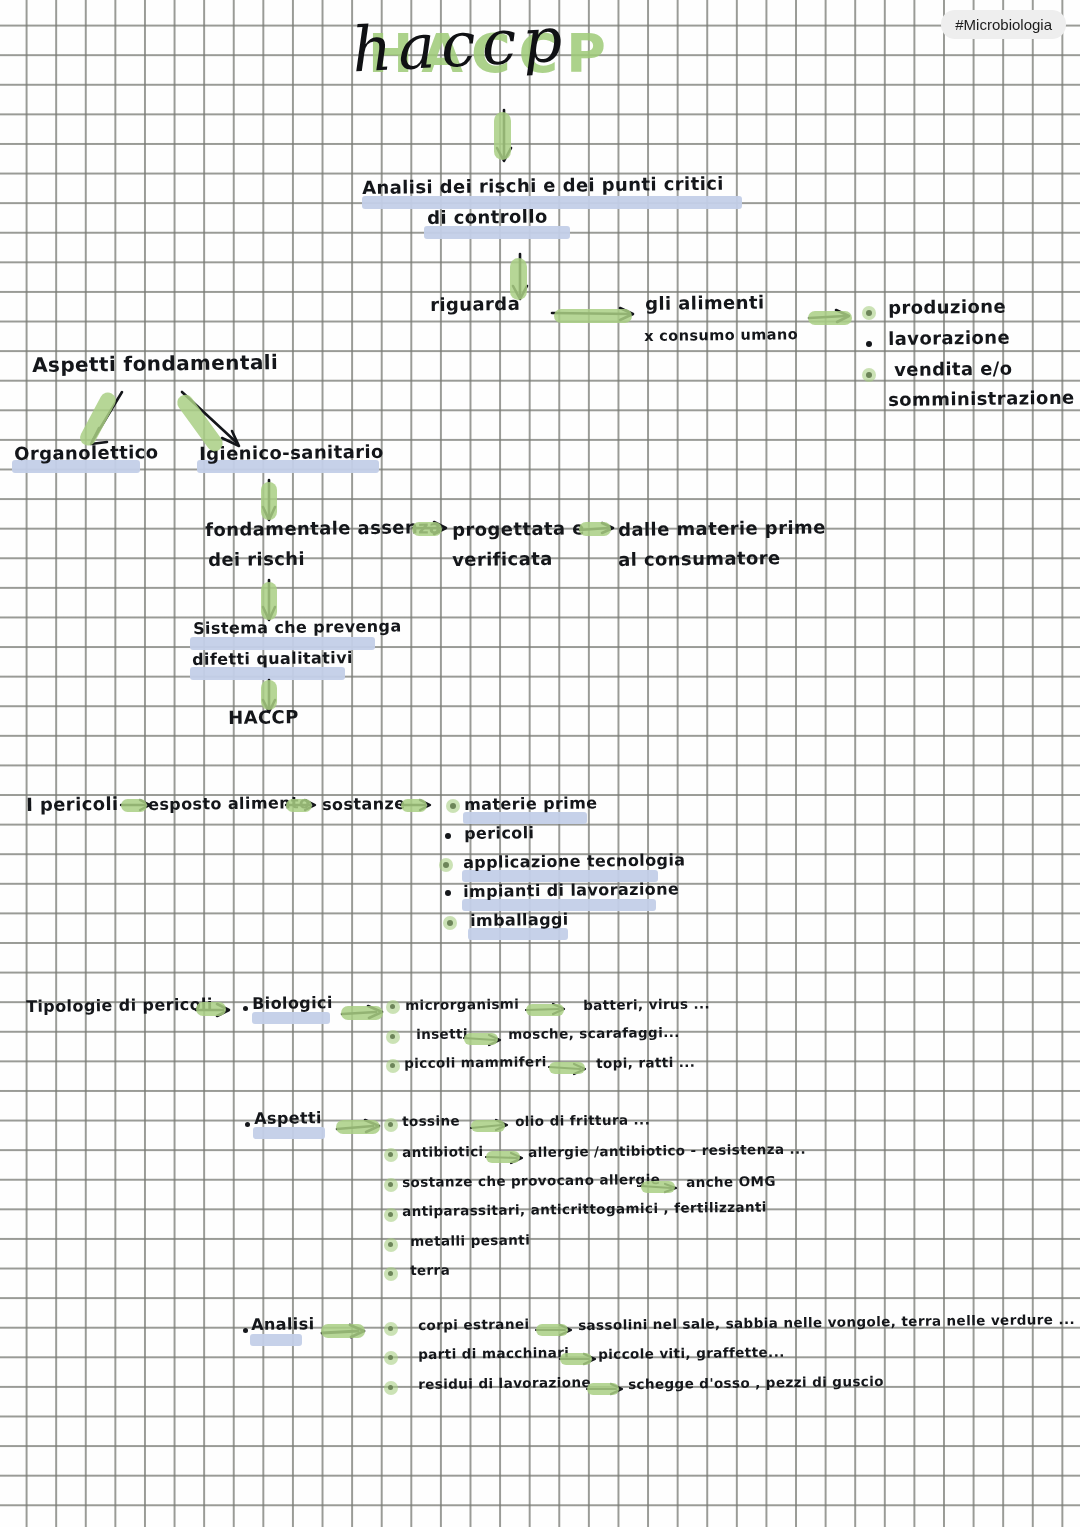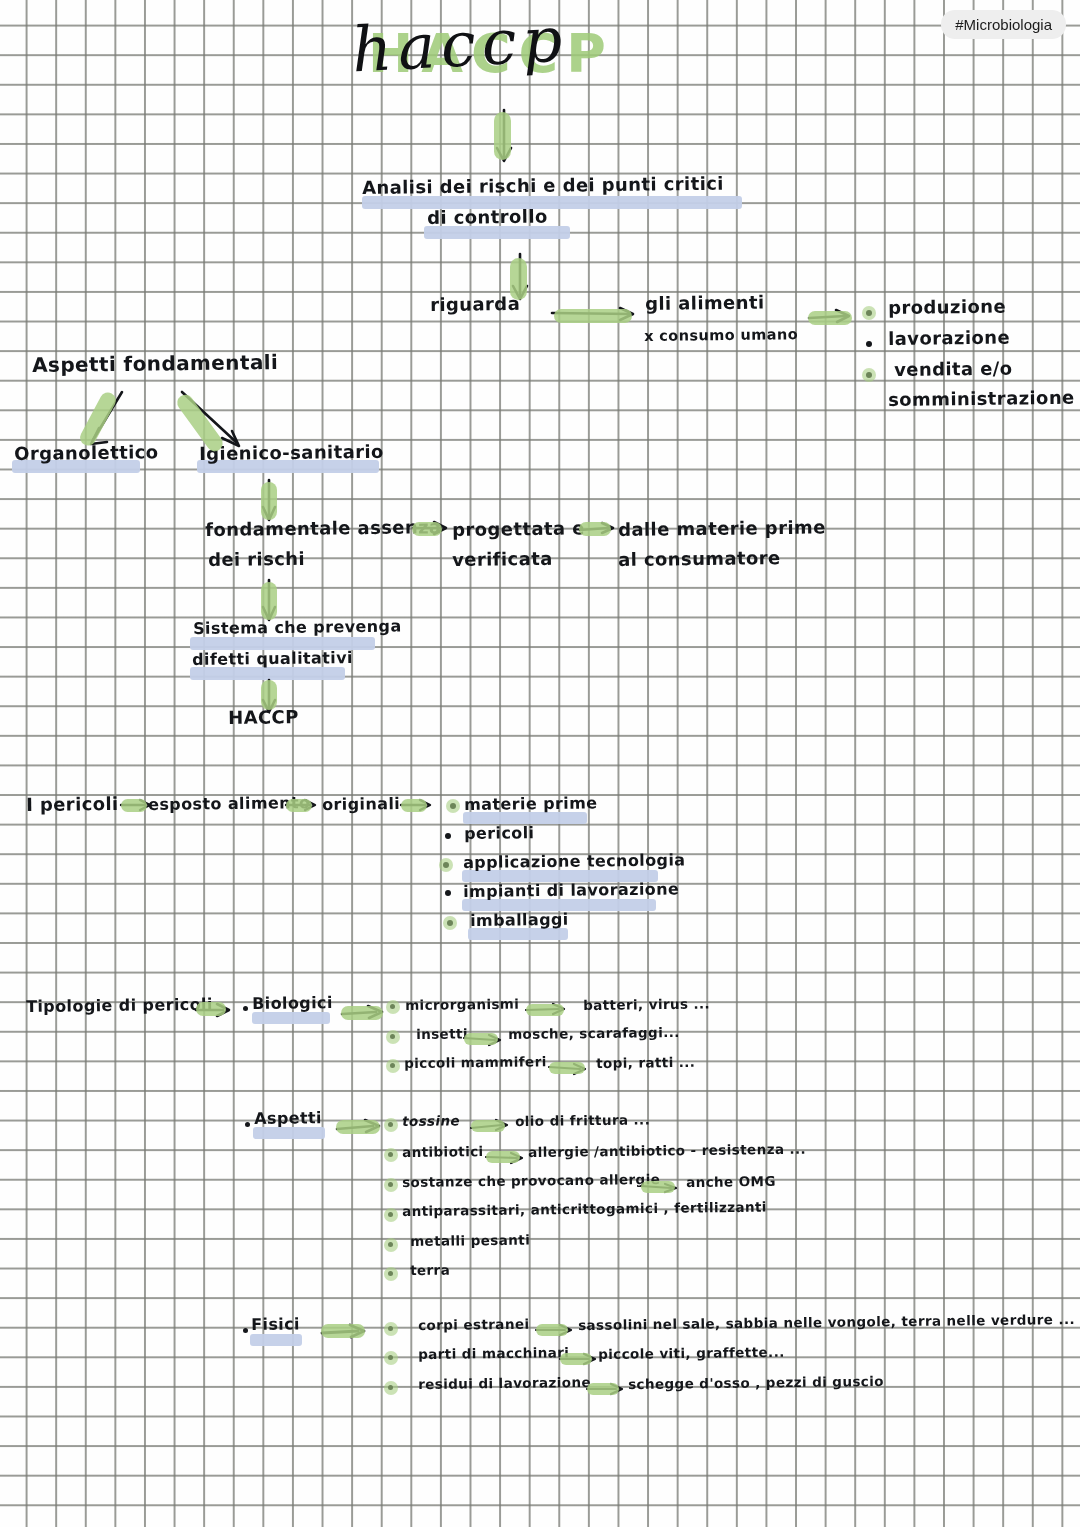--- a/index.html
+++ b/index.html
@@ -234,21 +234,21 @@
   <div class="nt s21 tilt1" style="left:148px;top:796px;">esposto alimento</div>
 
   <div class="arr" style="left:283px;top:793px;">
     <div class="hl hl-green" style="left:3px;top:6px;width:26px;height:13px;"></div>
     <svg width="42" height="26">
       <line x1="3" y1="12" x2="27" y2="12" stroke="#14161a" stroke-width="2.4" stroke-linecap="round"></line>
       <path d="M22 7 L32 12 L22 17" fill="none" stroke="#14161a" stroke-width="2.4" stroke-linecap="round" stroke-linejoin="round"></path>
     </svg>
   </div>
 
-  <div class="nt s21 tilt1" style="left:322px;top:796px;">originali</div>
+  <div class="nt s21 tilt1" style="left:322px;top:796px;">sostanze</div>
 
   <div class="arr" style="left:398px;top:793px;">
     <div class="hl hl-green" style="left:3px;top:6px;width:26px;height:13px;"></div>
     <svg width="42" height="26">
       <line x1="3" y1="12" x2="27" y2="12" stroke="#14161a" stroke-width="2.4" stroke-linecap="round"></line>
       <path d="M22 7 L32 12 L22 17" fill="none" stroke="#14161a" stroke-width="2.4" stroke-linecap="round" stroke-linejoin="round"></path>
     </svg>
   </div>
 
   <div class="bul g" style="left:450px;top:803px;"></div>
@@ -331,21 +331,21 @@
 
   <div class="arr" style="left:333px;top:1114px;">
     <div class="hl hl-green" style="left:3px;top:6px;width:44px;height:14px;"></div>
     <svg width="62" height="28">
       <line x1="4" y1="15" x2="40" y2="12" stroke="#14161a" stroke-width="2.6" stroke-linecap="round"></line>
       <path d="M32 6 L46 12 L33 18" fill="none" stroke="#14161a" stroke-width="2.6" stroke-linecap="round" stroke-linejoin="round"></path>
     </svg>
   </div>
 
   <div class="bul g" style="left:388px;top:1122px;width:5px;height:5px;"></div>
-  <div class="nt s17 tilt1" style="left:402px;top:1114px;font-style:italic;">tossine</div>
+  <div class="nt s17 tilt1" style="left:402px;top:1114px;">tossine</div>
   <div class="arr" style="left:468px;top:1115px;">
     <div class="hl hl-green" style="left:3px;top:5px;width:34px;height:12px;"></div>
     <svg width="52" height="24">
       <line x1="3" y1="13" x2="34" y2="10" stroke="#14161a" stroke-width="2.2" stroke-linecap="round"></line>
       <path d="M28 5 L39 10 L28 15" fill="none" stroke="#14161a" stroke-width="2.2" stroke-linecap="round" stroke-linejoin="round"></path>
     </svg>
   </div>
   <div class="nt s17 tilt1" style="left:515px;top:1114px;">olio di frittura ...</div>
 
   <div class="bul g" style="left:388px;top:1152px;width:5px;height:5px;"></div>
@@ -374,21 +374,21 @@
   <div class="nt s17 tilt1" style="left:402px;top:1204px;">antiparassitari, anticrittogamici , fertilizzanti</div>
 
   <div class="bul g" style="left:388px;top:1242px;width:5px;height:5px;"></div>
   <div class="nt s17 tilt1" style="left:410px;top:1234px;">metalli pesanti</div>
 
   <div class="bul g" style="left:388px;top:1271px;width:5px;height:5px;"></div>
   <div class="nt s17 tilt1" style="left:410px;top:1263px;">terra</div>
 
   <div class="bul" style="left:243px;top:1328px;width:5px;height:5px;"></div>
   <div class="hl hl-blue" style="left:250px;top:1334px;width:52px;height:12px;"></div>
-  <div class="nt s21 tilt1" style="left:251px;top:1316px;">Fisici</div>
+  <div class="nt s21 tilt1" style="left:251px;top:1316px;">Analisi</div>
 
   <div class="arr" style="left:318px;top:1318px;">
     <div class="hl hl-green" style="left:3px;top:6px;width:44px;height:14px;"></div>
     <svg width="62" height="28">
       <line x1="4" y1="15" x2="40" y2="13" stroke="#14161a" stroke-width="2.8" stroke-linecap="round"></line>
       <path d="M32 7 L46 13 L33 19" fill="none" stroke="#14161a" stroke-width="2.8" stroke-linecap="round" stroke-linejoin="round"></path>
     </svg>
   </div>
 
   <div class="bul g" style="left:388px;top:1326px;width:5px;height:5px;"></div>

